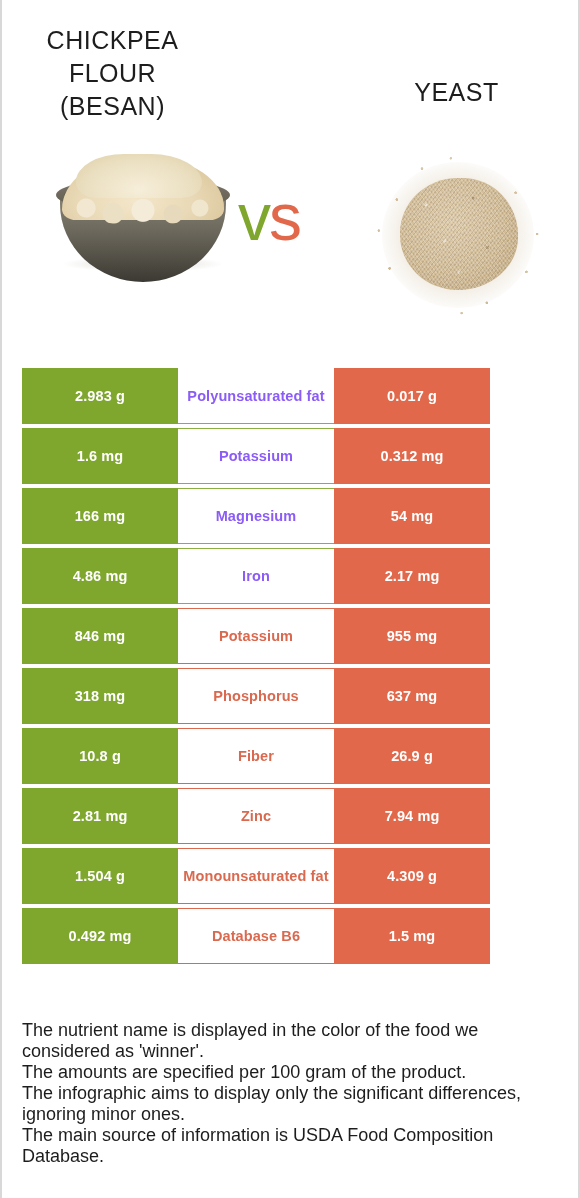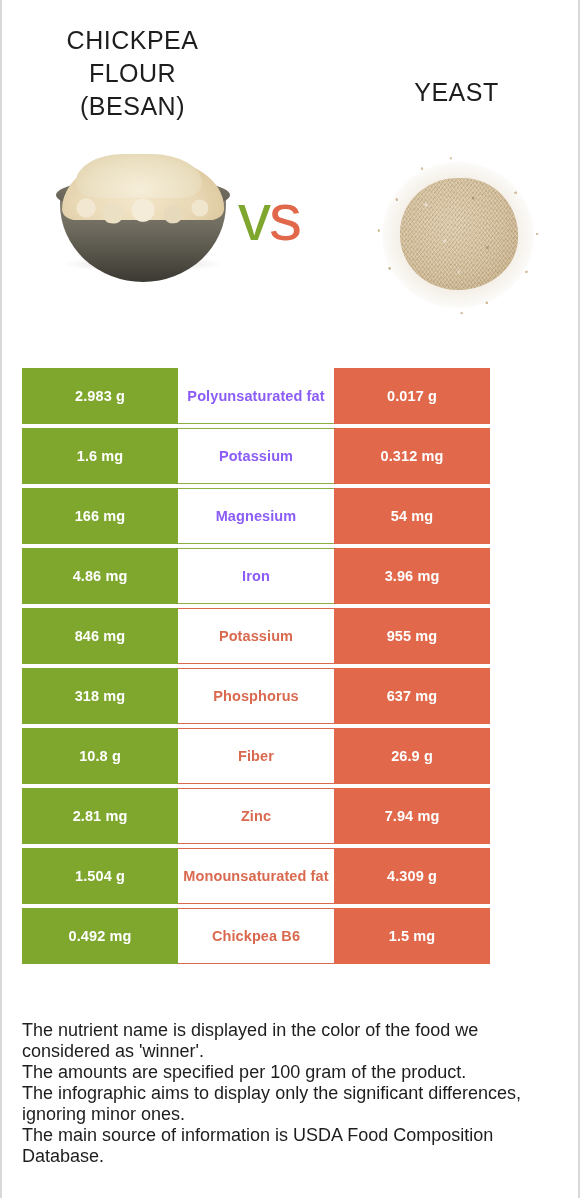--- a/index.html
+++ b/index.html
@@ -23,21 +23,21 @@
     position:absolute;
     font-weight:300;
     font-size:25px;
     line-height:33px;
     letter-spacing:0.5px;
     color:#1d1d1d;
     text-align:center;
     text-transform:uppercase;
     white-space:pre-line;
   }
-  #title-left  { left:28px;  top:24px; width:205px; }
+  #title-left  { left:8px;  top:24px; width:205px; }
   #title-right { left:352px; top:76px; width:205px; }
 
   
   .hero { position:relative; height:228px; }
 
   
   .bowl-wrap { position:absolute; left:52px; top:12px; width:178px; height:128px; }
   .bowl-shadow {
     position:absolute; left:10px; top:104px; width:158px; height:16px;
     background:radial-gradient(ellipse at 50% 50%, rgba(120,110,95,.28), rgba(255,255,255,0) 72%);
@@ -200,21 +200,21 @@
         <div class="cell-right">0.312 mg</div>
       </div>
       <div class="row green">
         <div class="cell-left">166 mg</div>
         <div class="cell-mid">Magnesium</div>
         <div class="cell-right">54 mg</div>
       </div>
       <div class="row green">
         <div class="cell-left">4.86 mg</div>
         <div class="cell-mid">Iron</div>
-        <div class="cell-right">3.96 mg</div>
+        <div class="cell-right">2.17 mg</div>
       </div>
       <div class="row orange">
         <div class="cell-left">846 mg</div>
         <div class="cell-mid">Potassium</div>
         <div class="cell-right">955 mg</div>
       </div>
       <div class="row orange">
         <div class="cell-left">318 mg</div>
         <div class="cell-mid">Phosphorus</div>
         <div class="cell-right">637 mg</div>
@@ -229,21 +229,21 @@
         <div class="cell-mid">Zinc</div>
         <div class="cell-right">7.94 mg</div>
       </div>
       <div class="row orange">
         <div class="cell-left">1.504 g</div>
         <div class="cell-mid">Monounsaturated fat</div>
         <div class="cell-right">4.309 g</div>
       </div>
       <div class="row orange">
         <div class="cell-left">0.492 mg</div>
-        <div class="cell-mid">Chickpea B6</div>
+        <div class="cell-mid">Database B6</div>
         <div class="cell-right">1.5 mg</div>
       </div>
     </div>
 
   <div class="footer">
     <p>The nutrient name is displayed in the color of the food we considered as 'winner'.</p>
     <p>The amounts are specified per 100 gram of the product.</p>
     <p>The infographic aims to display only the significant differences, ignoring minor ones.</p>
     <p>The main source of information is USDA Food Composition Database.</p>
   </div>

